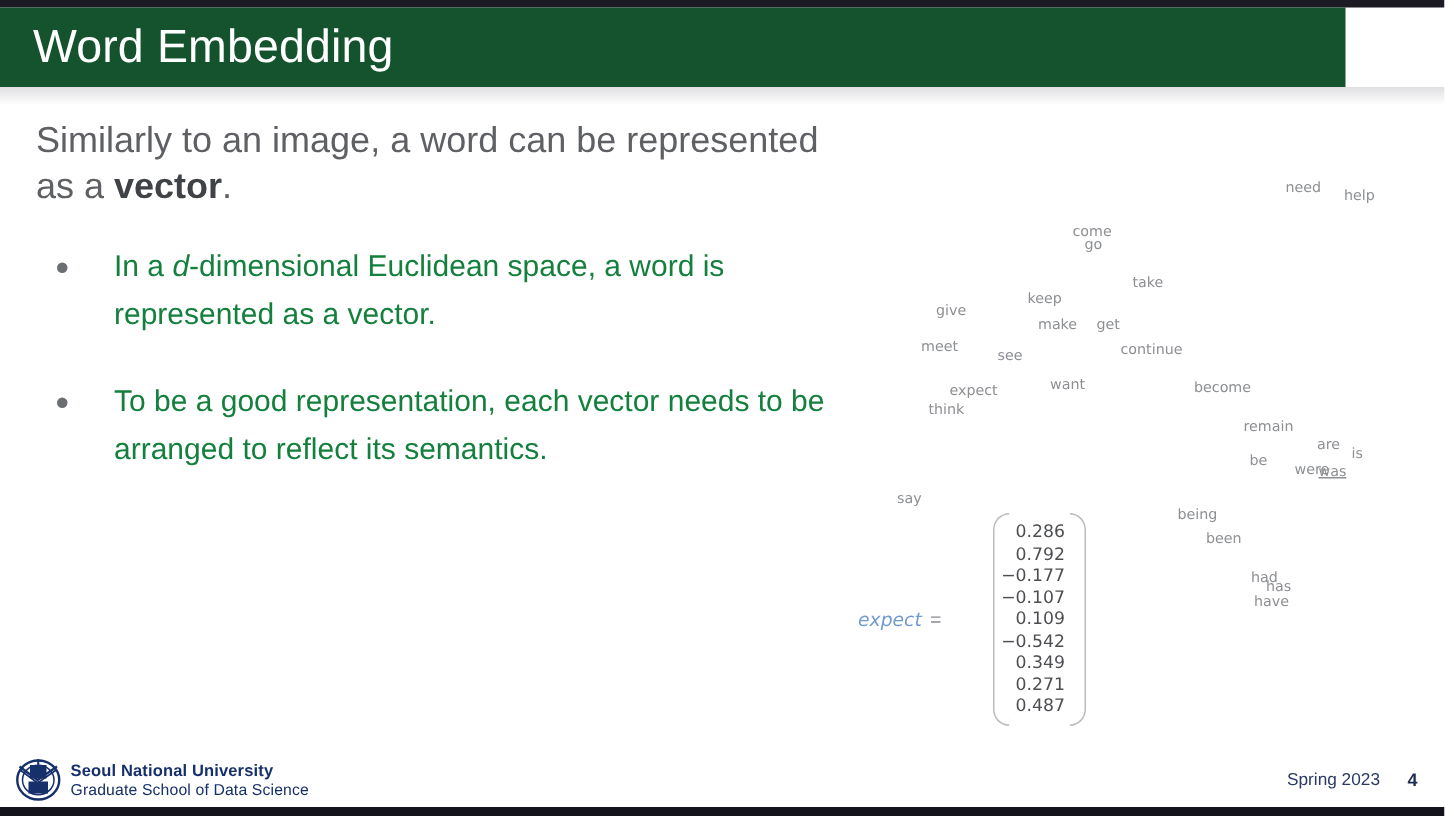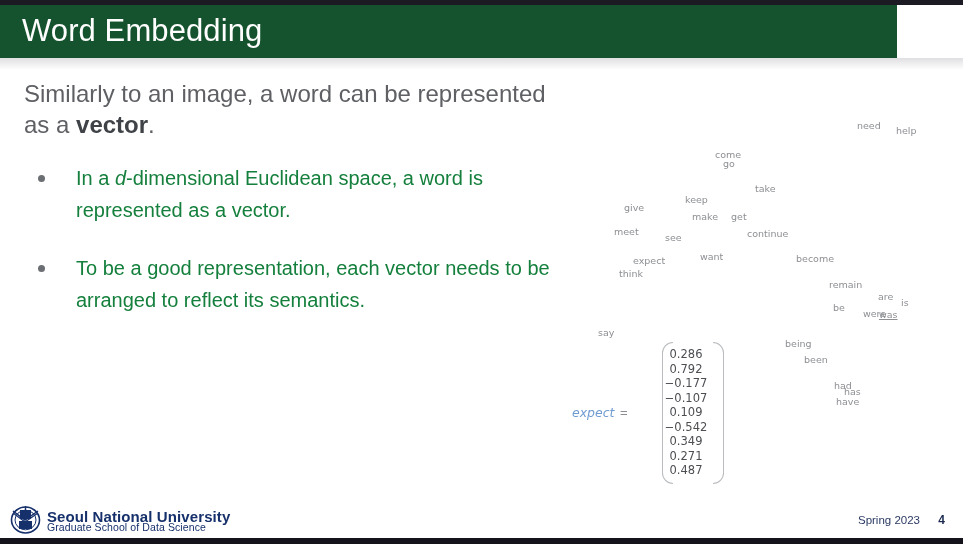--- a/index.html
+++ b/index.html
@@ -112,36 +112,36 @@
     border-bottom-left-radius: 11px;
   }
   .matrix .bracket.right {
     right: 0;
     border-right: 1.2px solid #b9bbbe;
     border-top-right-radius: 11px;
     border-bottom-right-radius: 11px;
   }
   .matrix .vals {
     position: absolute; left: 0; top: 5px; width: 48px;
-    text-align: center;
+    text-align: right;
   }
   .matrix .vals div {
     font-size: 11.5px;
     line-height: 14.5px;
     color: #4c4e52;
     font-family: "DejaVu Sans", sans-serif;
   }
   
   .footer-logo {
     position: absolute; left: 9px; top: 504px;
     width: 33px; height: 31px;
   }
   .footer-uni {
     position: absolute; left: 47px; top: 508px;
-    font-size: 15px; font-weight: 700; color: #16306b;
+    font-size: 11px; font-weight: 700; color: #16306b;
     letter-spacing: 0.1px;
   }
   .footer-sub {
     position: absolute; left: 47px; top: 521px;
     font-size: 10.5px; font-weight: 400; color: #16306b;
     letter-spacing: 0.1px;
   }
   .footer-term {
     position: absolute; right: 43px; top: 514px;
     font-size: 11.5px; color: #2b3a63;

